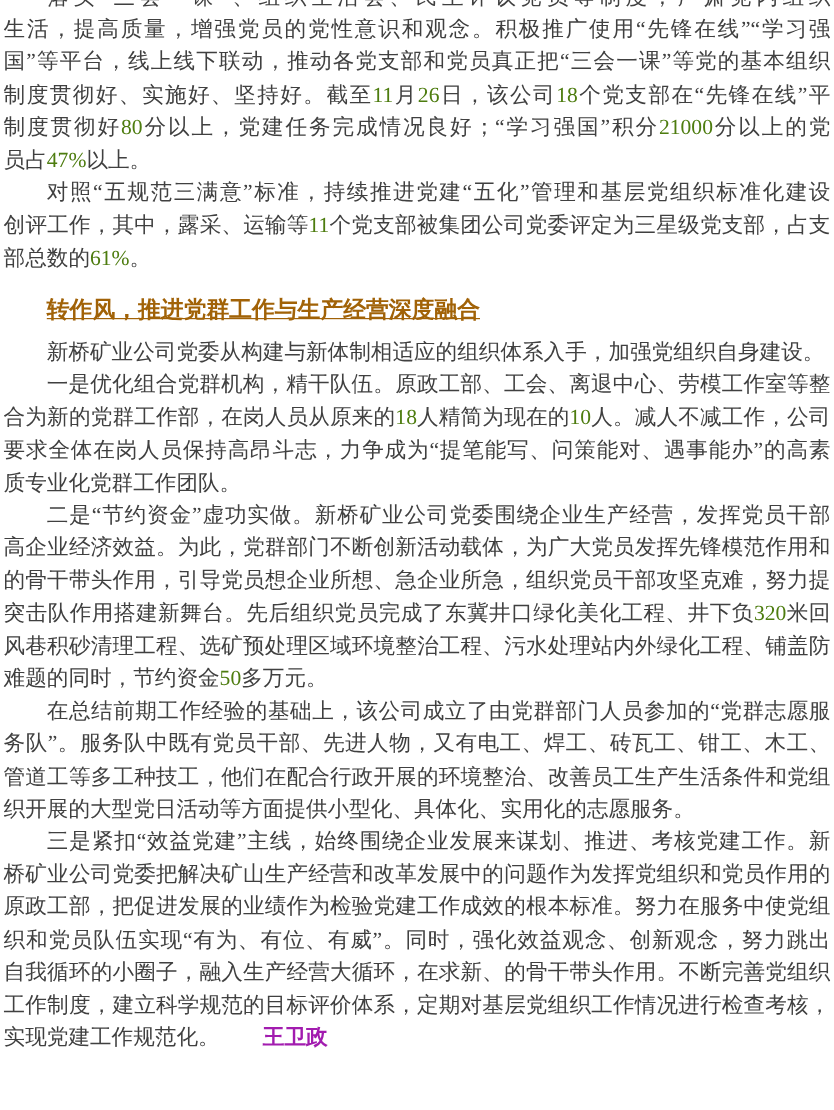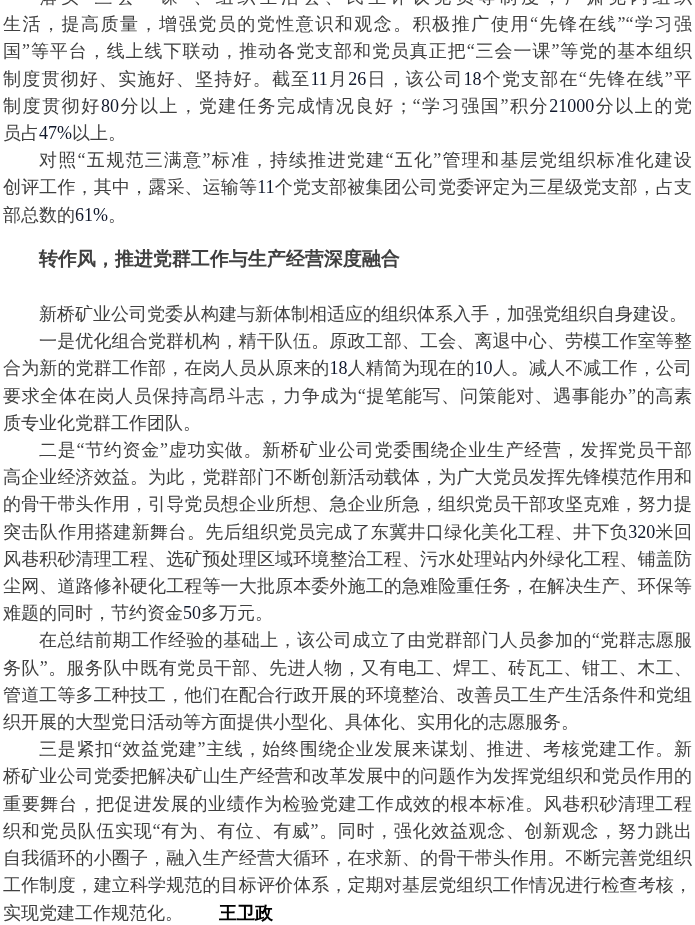--- a/index.html
+++ b/index.html
@@ -22,28 +22,29 @@
     text-justify:inter-character;
   }
   .line.last{
     text-align-last:left;
   }
   .line.indent{
     padding-left:36px;
   }
   .line.heading{
     font-weight:bold;
-    color:#404040;
+    color:#a16207;
     font-size:19px;
     margin-top:16px;
-    margin-bottom:29px;
+    margin-bottom:8px;
     text-align-last:left;
+    text-decoration:underline;
   }
-  .num{color:#0f172a;}
-  .b{font-weight:bold;color:#000000;font-family:Liberation Serif, serif;}
+  .num{color:#4d7c0f;}
+  .b{font-weight:bold;color:#a21caf;font-family:Liberation Serif, serif;}
 </style>
 </head>
 <body>
 
 <div class="page" id="page">
     <div class="line indent"><span>落实“三会一课”、组织生活会、民主评议党员等制度，严肃党内组织</span></div>
     <div class="line"><span>生活，提高质量，增强党员的党性意识和观念。积极推广使用“先锋在线”“学习强</span></div>
     <div class="line"><span>国”等平台，线上线下联动，推动各党支部和党员真正把“三会一课”等党的基本组织</span></div>
     <div class="line"><span>制度贯彻好、实施好、坚持好。截至</span><span class="num">11</span><span>月</span><span class="num">26</span><span>日，该公司</span><span class="num">18</span><span>个党支部在“先锋在线”平</span></div>
     <div class="line"><span>制度贯彻好</span><span class="num">80</span><span>分以上，党建任务完成情况良好；“学习强国”积分</span><span class="num">21000</span><span>分以上的党</span></div>
@@ -55,26 +56,25 @@
     <div class="line indent last"><span>新桥矿业公司党委从构建与新体制相适应的组织体系入手，加强党组织自身建设。</span></div>
     <div class="line indent"><span>一是优化组合党群机构，精干队伍。原政工部、工会、离退中心、劳模工作室等整</span></div>
     <div class="line"><span>合为新的党群工作部，在岗人员从原来的</span><span class="num">18</span><span>人精简为现在的</span><span class="num">10</span><span>人。减人不减工作，公司</span></div>
     <div class="line"><span>要求全体在岗人员保持高昂斗志，力争成为“提笔能写、问策能对、遇事能办”的高素</span></div>
     <div class="line last"><span>质专业化党群工作团队。</span></div>
     <div class="line indent"><span>二是“节约资金”虚功实做。新桥矿业公司党委围绕企业生产经营，发挥党员干部</span></div>
     <div class="line"><span>高企业经济效益。为此，党群部门不断创新活动载体，为广大党员发挥先锋模范作用和</span></div>
     <div class="line"><span>的骨干带头作用，引导党员想企业所想、急企业所急，组织党员干部攻坚克难，努力提</span></div>
     <div class="line"><span>突击队作用搭建新舞台。先后组织党员完成了东冀井口绿化美化工程、井下负</span><span class="num">320</span><span>米回</span></div>
     <div class="line"><span>风巷积砂清理工程、选矿预处理区域环境整治工程、污水处理站内外绿化工程、铺盖防</span></div>
-    <div class="line"><span>尘网、道路修补硬化工程等一大批原本委外施工的急难险重任务，在解决生产、环保等</span></div>
     <div class="line last"><span>难题的同时，节约资金</span><span class="num">50</span><span>多万元。</span></div>
     <div class="line indent"><span>在总结前期工作经验的基础上，该公司成立了由党群部门人员参加的“党群志愿服</span></div>
     <div class="line"><span>务队”。服务队中既有党员干部、先进人物，又有电工、焊工、砖瓦工、钳工、木工、</span></div>
     <div class="line"><span>管道工等多工种技工，他们在配合行政开展的环境整治、改善员工生产生活条件和党组</span></div>
     <div class="line last"><span>织开展的大型党日活动等方面提供小型化、具体化、实用化的志愿服务。</span></div>
     <div class="line indent"><span>三是紧扣“效益党建”主线，始终围绕企业发展来谋划、推进、考核党建工作。新</span></div>
     <div class="line"><span>桥矿业公司党委把解决矿山生产经营和改革发展中的问题作为发挥党组织和党员作用的</span></div>
-    <div class="line"><span>重要舞台，把促进发展的业绩作为检验党建工作成效的根本标准。风巷积砂清理工程</span></div>
+    <div class="line"><span>原政工部，把促进发展的业绩作为检验党建工作成效的根本标准。努力在服务中使党组</span></div>
     <div class="line"><span>织和党员队伍实现“有为、有位、有威”。同时，强化效益观念、创新观念，努力跳出</span></div>
     <div class="line"><span>自我循环的小圈子，融入生产经营大循环，在求新、的骨干带头作用。不断完善党组织</span></div>
     <div class="line"><span>工作制度，建立科学规范的目标评价体系，定期对基层党组织工作情况进行检查考核，</span></div>
     <div class="line last"><span>实现党建工作规范化。</span><span>　　</span><span class="b">王卫政</span></div>
   </div>
 
 </body></html>

